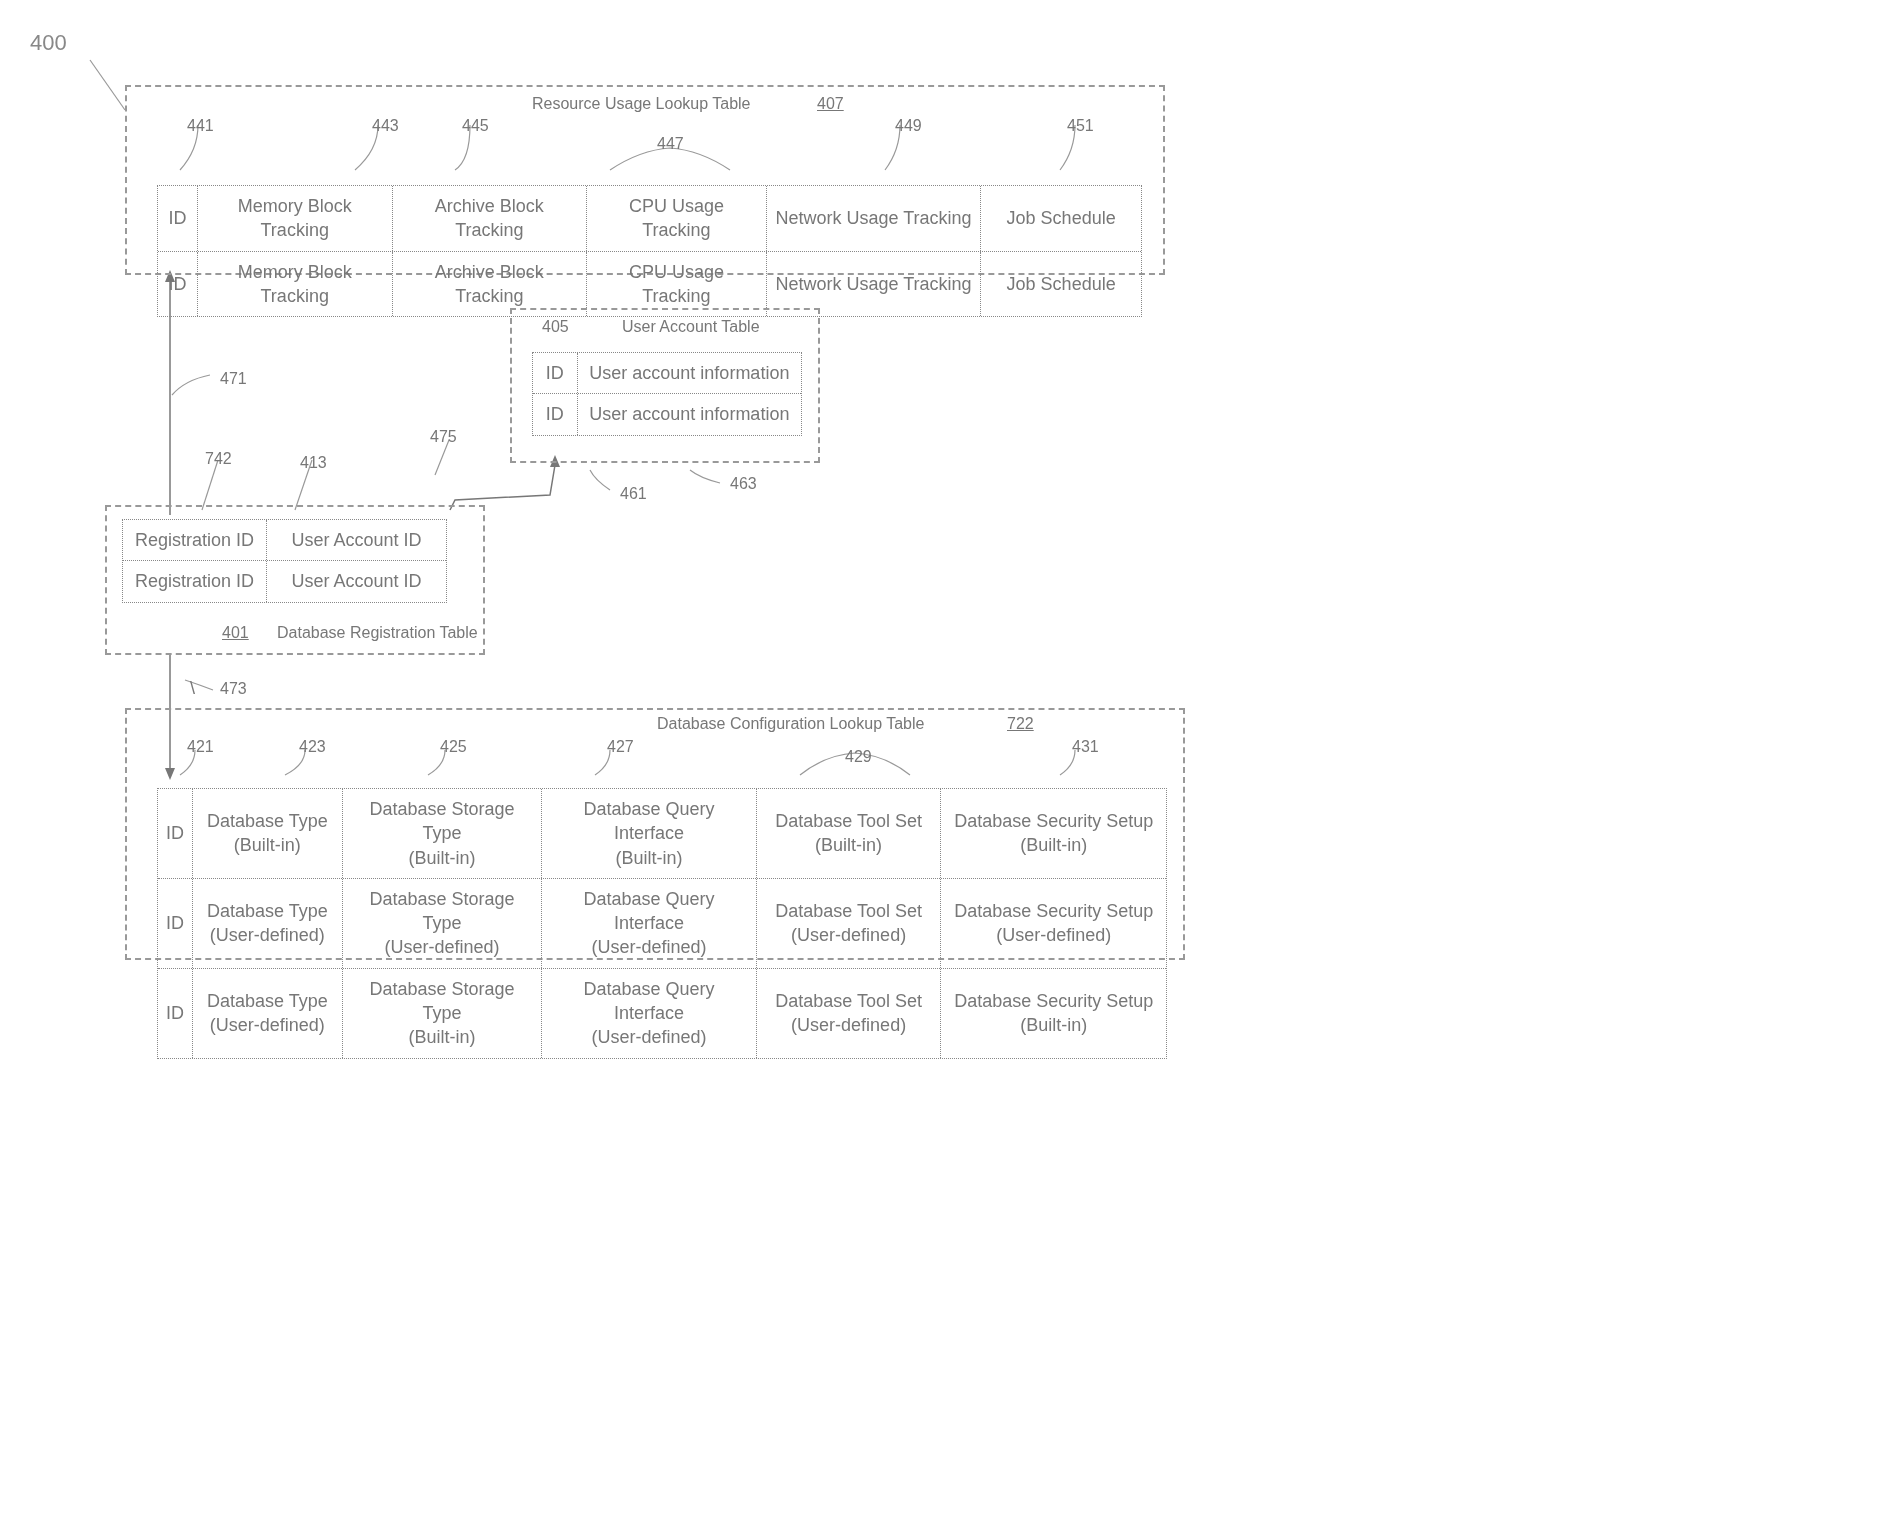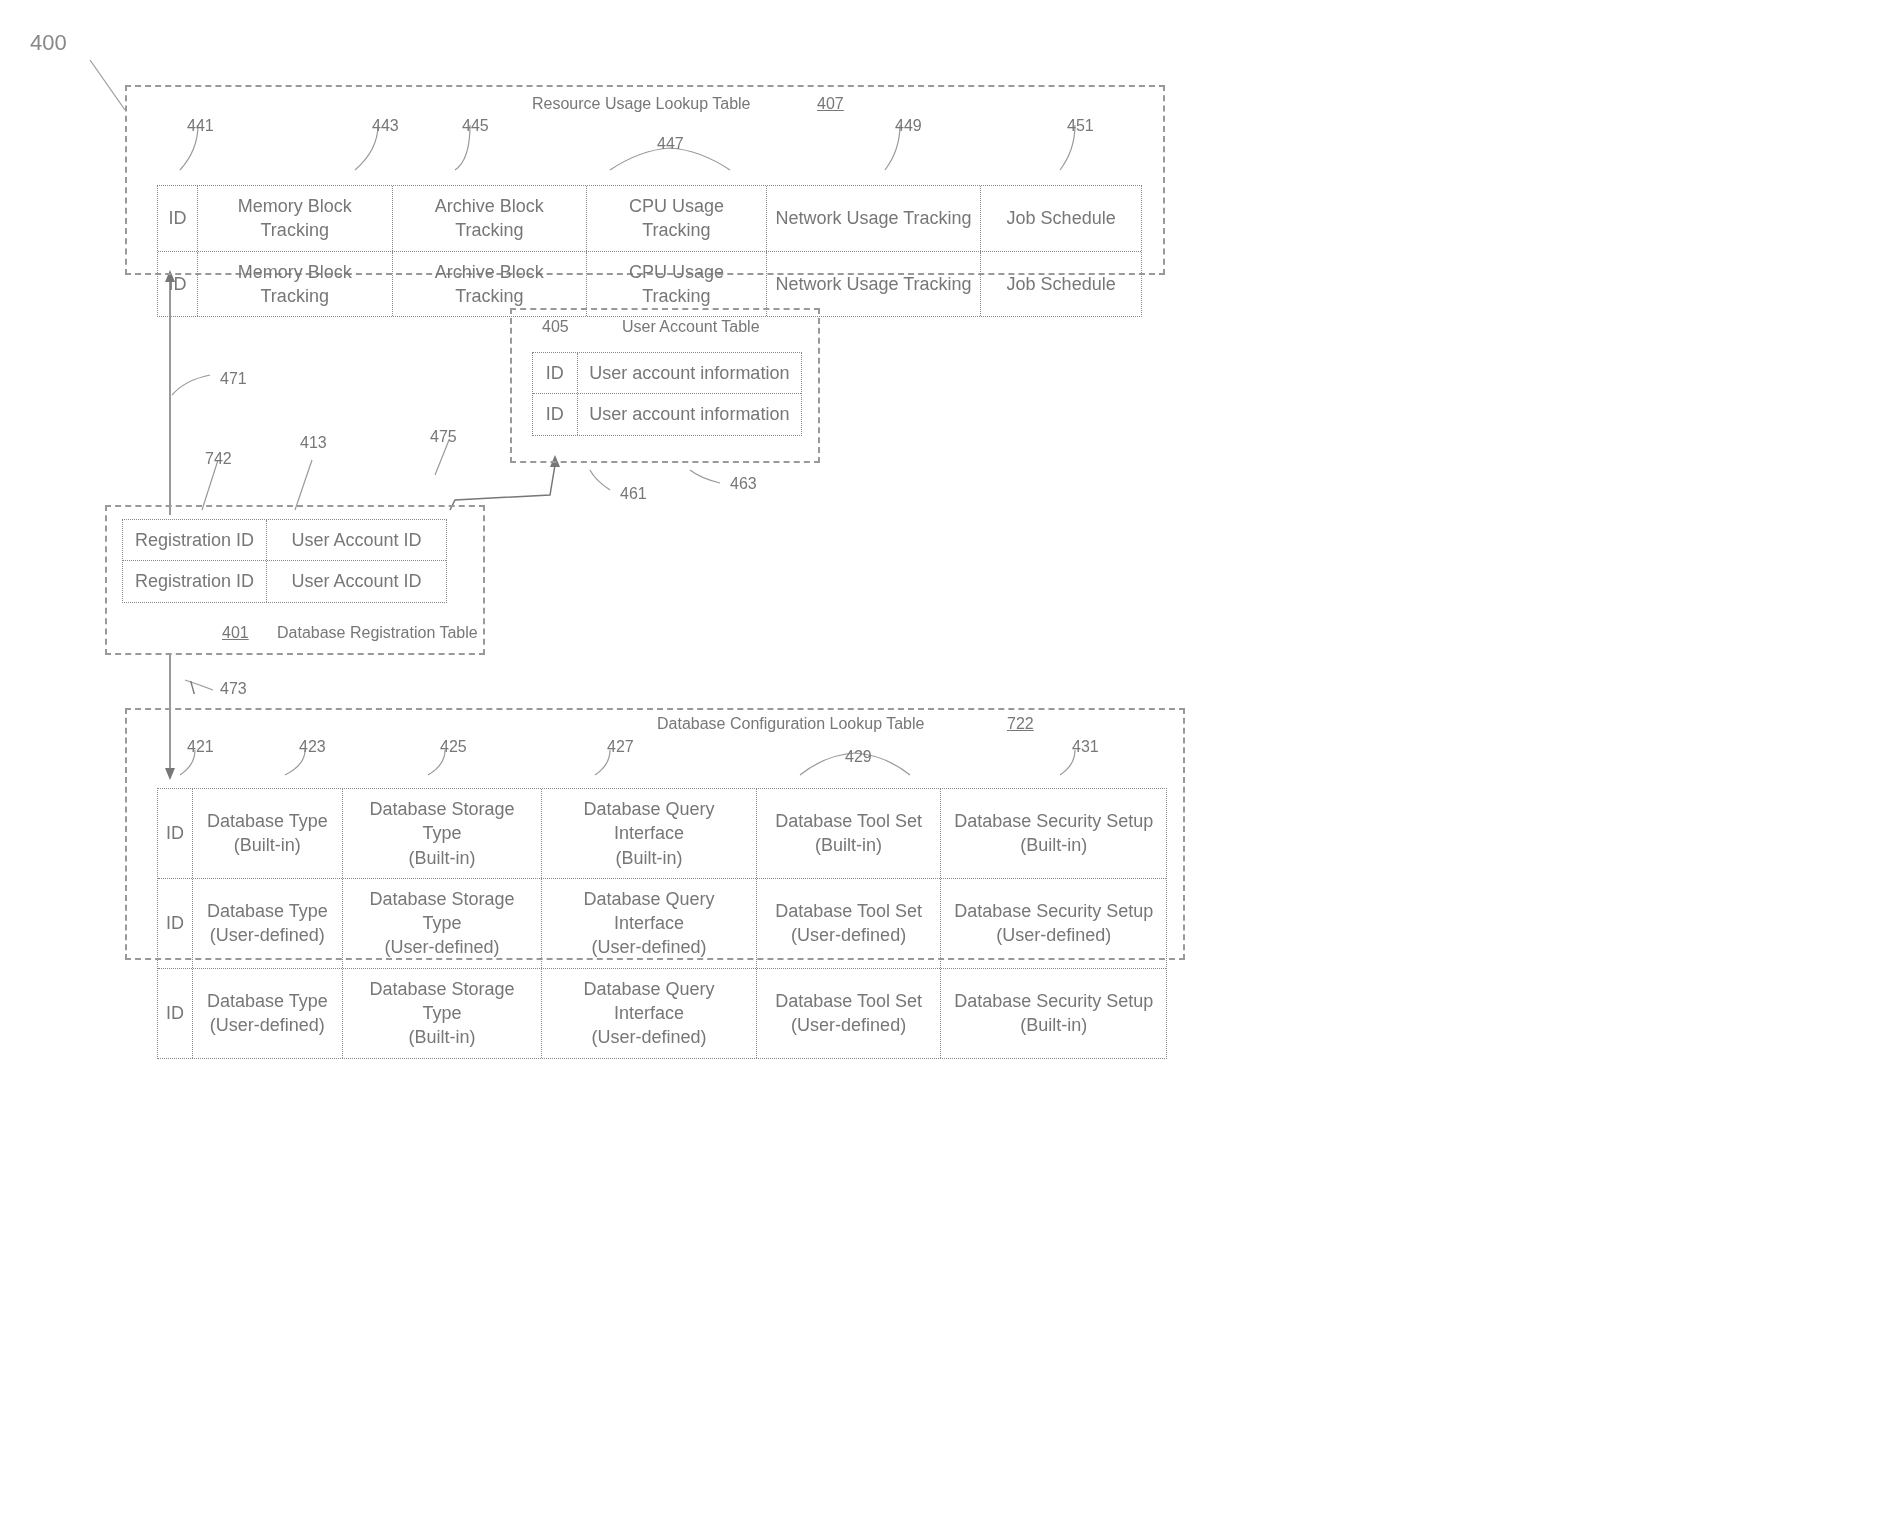--- a/index.html
+++ b/index.html
@@ -175,21 +175,21 @@
         <div class="cell" style="width:225px;">User account information</div>
       </div>
     </div>
   </div>
   <div class="ref-num" style="top:455px; left:590px;">461</div>
   <div class="ref-num" style="top:445px; left:700px;">463</div>
 
   <div class="ref-num" style="top:340px; left:190px;">471</div>
   <div class="ref-num" style="top:398px; left:400px;">475</div>
   <div class="ref-num" style="top:420px; left:175px;">742</div>
-  <div class="ref-num" style="top:404px; left:270px;text-align:center;">413</div>
+  <div class="ref-num" style="top:424px; left:270px;text-align:center;">413</div>
 
   <div class="dashed-box" style="top:475px; left:75px; width:380px; height:150px;">
     <div class="table" style="top:12px; left:15px; width:325px;">
       <div class="row">
         <div class="cell" style="width:145px;">Registration ID</div>
         <div class="cell" style="width:180px;">User Account ID</div>
       </div>
       <div class="row">
         <div class="cell" style="width:145px;">Registration ID</div>
         <div class="cell" style="width:180px;">User Account ID</div>

